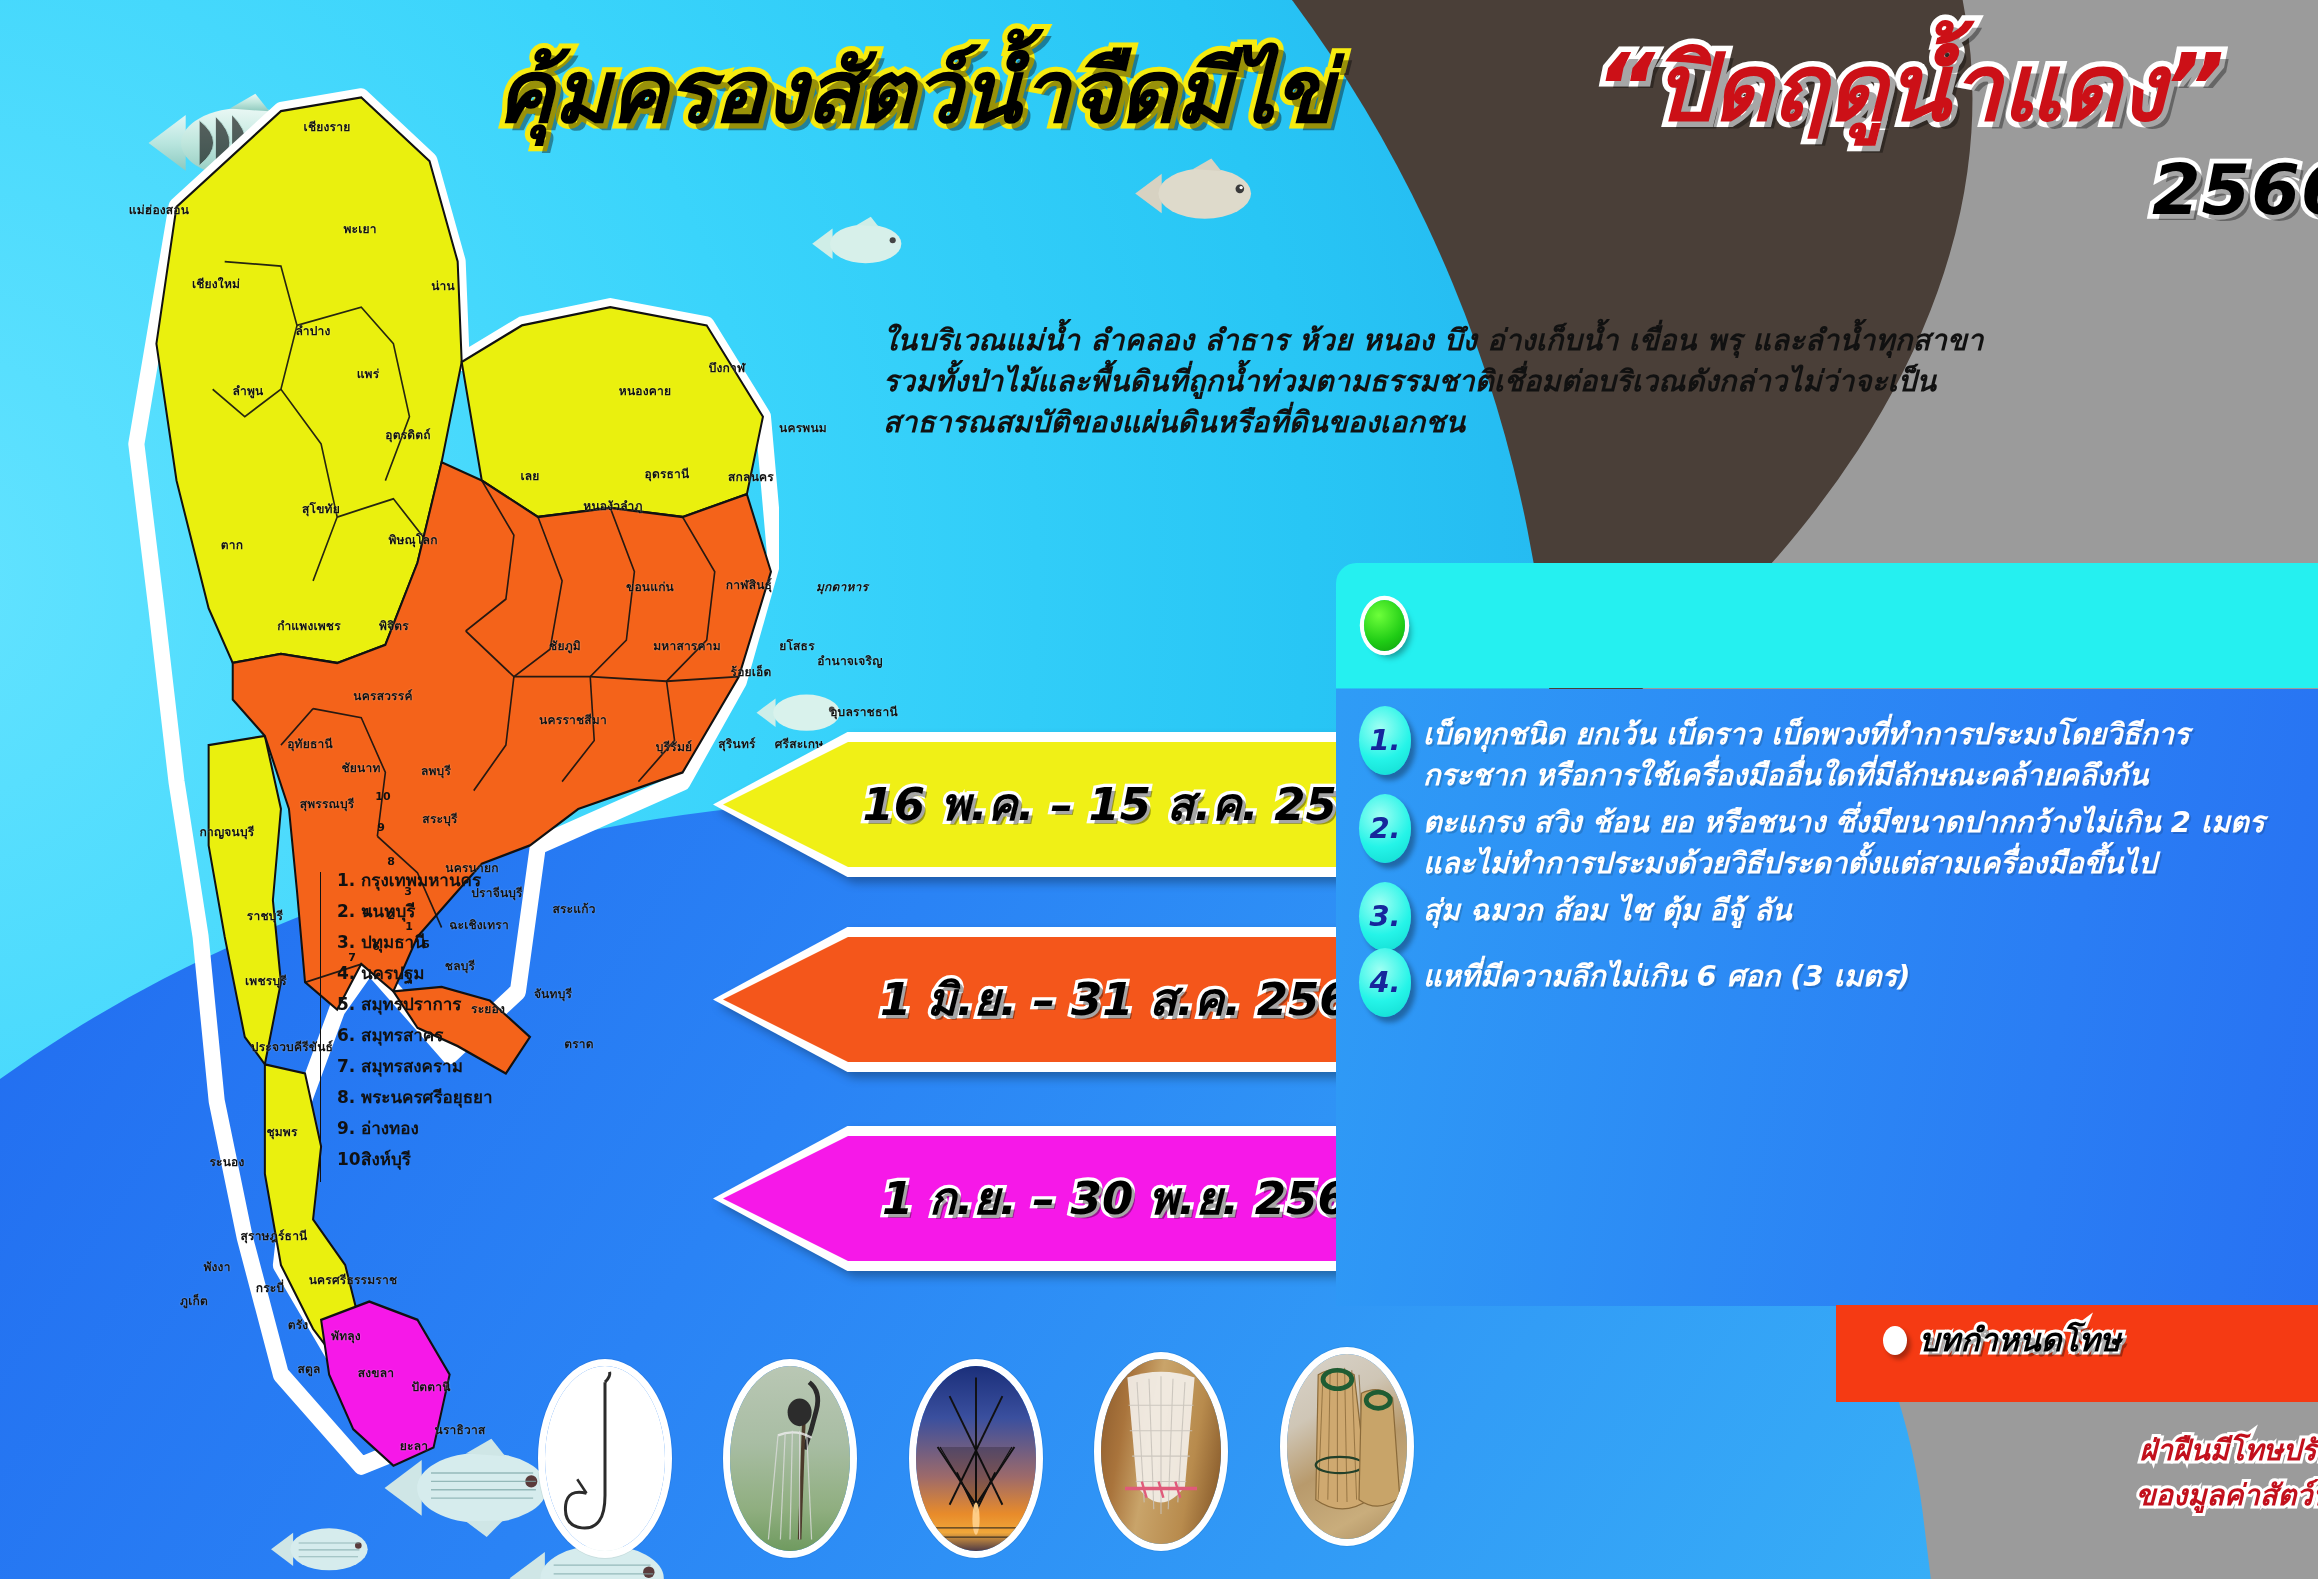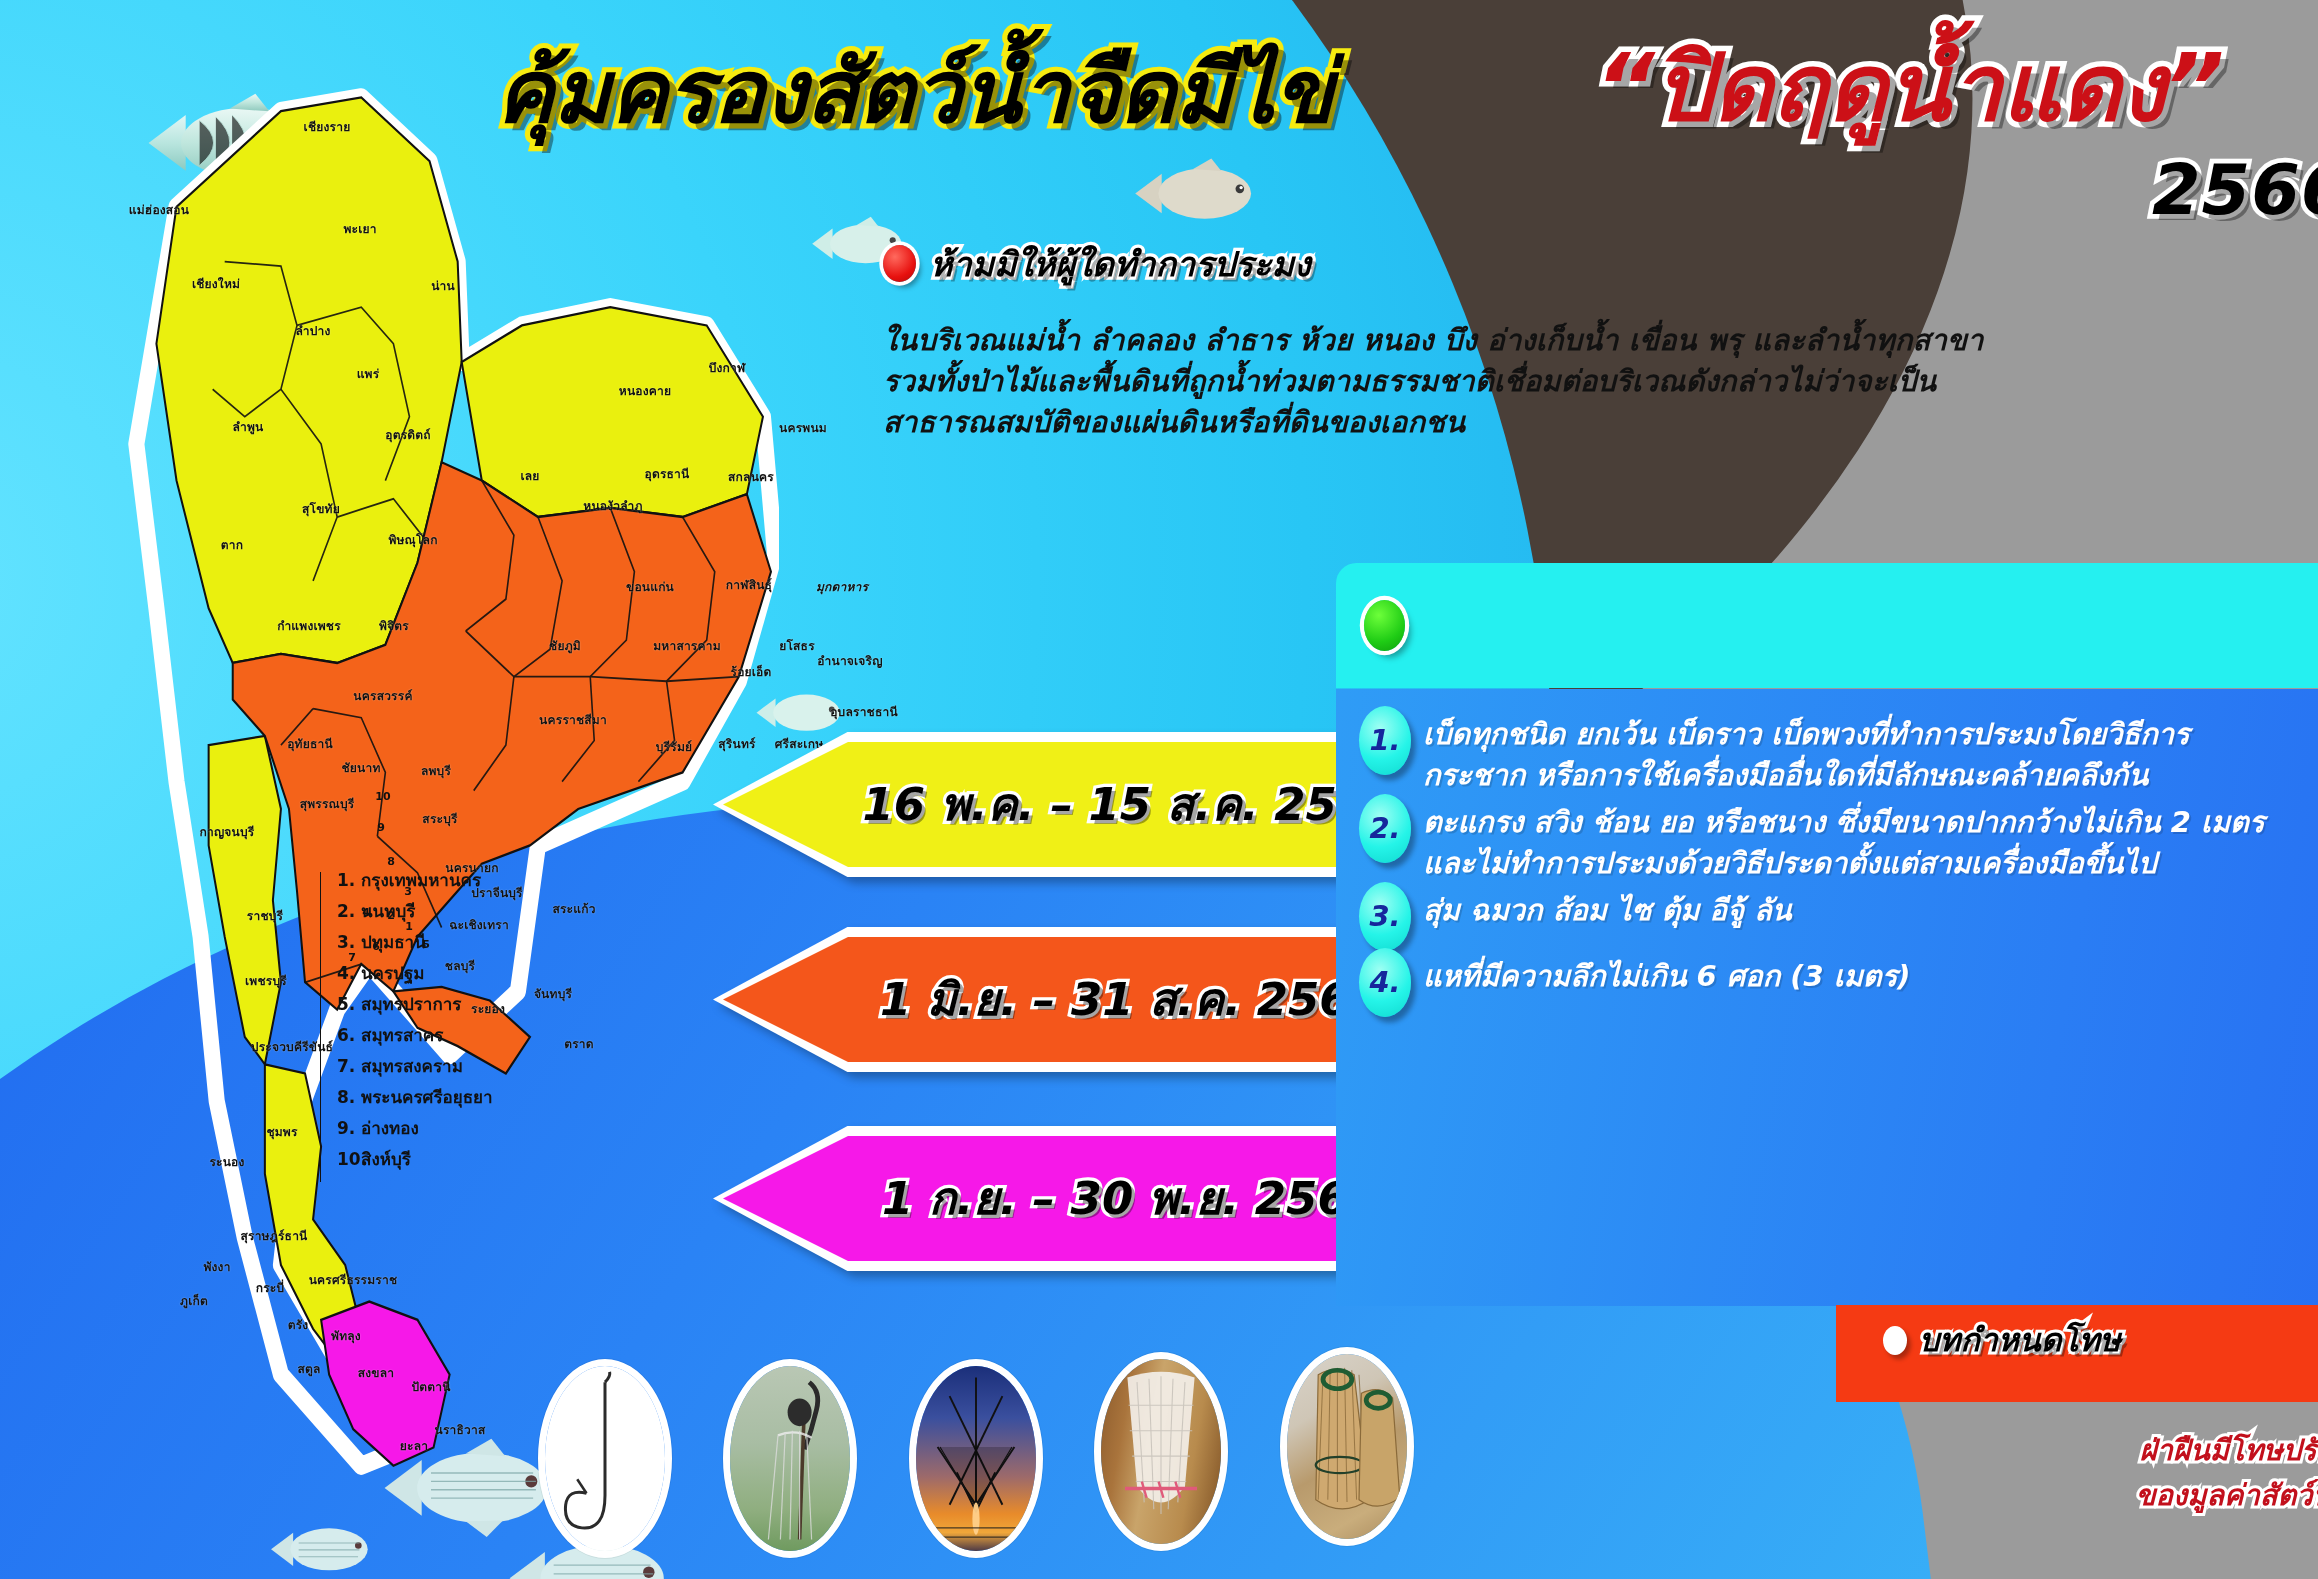--- a/index.html
+++ b/index.html
@@ -355,21 +355,21 @@
       </g>
     </svg>
 
   <div class="prov-lbl" style="left: 271px; top: 56px;">เชียงราย</div>
       <div class="prov-lbl" style="left: 103px; top: 139px;">แม่ฮ่องสอน</div>
       <div class="prov-lbl" style="left: 304px; top: 158px;">พะเยา</div>
       <div class="prov-lbl" style="left: 387px; top: 215px;">น่าน</div>
       <div class="prov-lbl" style="left: 160px; top: 213px;">เชียงใหม่</div>
       <div class="prov-lbl" style="left: 257px; top: 260px;">ลำปาง</div>
       <div class="prov-lbl" style="left: 312px; top: 303px;">แพร่</div>
-      <div class="prov-lbl" style="left: 192px; top: 320px; margin-top: 36px;">ลำพูน</div>
+      <div class="prov-lbl" style="left: 192px; top: 320px;">ลำพูน</div>
       <div class="prov-lbl" style="left: 352px; top: 364px;">อุตรดิตถ์</div>
       <div class="prov-lbl" style="left: 265px; top: 438px;">สุโขทัย</div>
       <div class="prov-lbl" style="left: 357px; top: 469px;">พิษณุโลก</div>
       <div class="prov-lbl" style="left: 176px; top: 474px;">ตาก</div>
       <div class="prov-lbl" style="left: 253px; top: 555px;">กำแพงเพชร</div>
       <div class="prov-lbl" style="left: 338px; top: 555px;">พิจิตร</div>
       <div class="prov-lbl" style="left: 474px; top: 405px;">เลย</div>
       <div class="prov-lbl" style="left: 589px; top: 320px;">หนองคาย</div>
       <div class="prov-lbl" style="left: 671px; top: 297px;">บึงกาฬ</div>
       <div class="prov-lbl" style="left: 611px; top: 403px;">อุดรธานี</div>
@@ -443,24 +443,20 @@
       <div class="ln"><span class="no">7.</span>สมุทรสงคราม</div>
       <div class="ln"><span class="no">8.</span>พระนครศรีอยุธยา</div>
       <div class="ln"><span class="no">9.</span>อ่างทอง</div>
       <div class="ln"><span class="no">10.</span>สิงห์บุรี</div>
     </div>
 
   <div id="title-quote">“ปิดฤดูน้ำแดง”</div>
   <div id="title-main">คุ้มครองสัตว์น้ำจืดมีไข่</div>
   <div id="title-year">2566</div>
 
-  <div id="ban-row">
-    <div id="ban-dot"></div>
-    <div id="ban-text">ห้ามมิให้ผู้ใดทำการประมง</div>
-  </div>
   <div id="ban-body">
       <p>ในบริเวณแม่น้ำ ลำคลอง ลำธาร ห้วย หนอง บึง อ่างเก็บน้ำ เขื่อน พรุ และลำน้ำทุกสาขา</p>
       <p>รวมทั้งป่าไม้และพื้นดินที่ถูกน้ำท่วมตามธรรมชาติเชื่อมต่อบริเวณดังกล่าวไม่ว่าจะเป็น</p>
       <p>สาธารณสมบัติของแผ่นดินหรือที่ดินของเอกชน</p>
     </div>
 
   <div class="date-banner" id="date1">
     <div class="outline"></div>
     <div class="shape" style="background: rgb(240, 240, 22);"></div>
     <div class="label">16 พ.ค. – 15 ส.ค. 2566</div>

